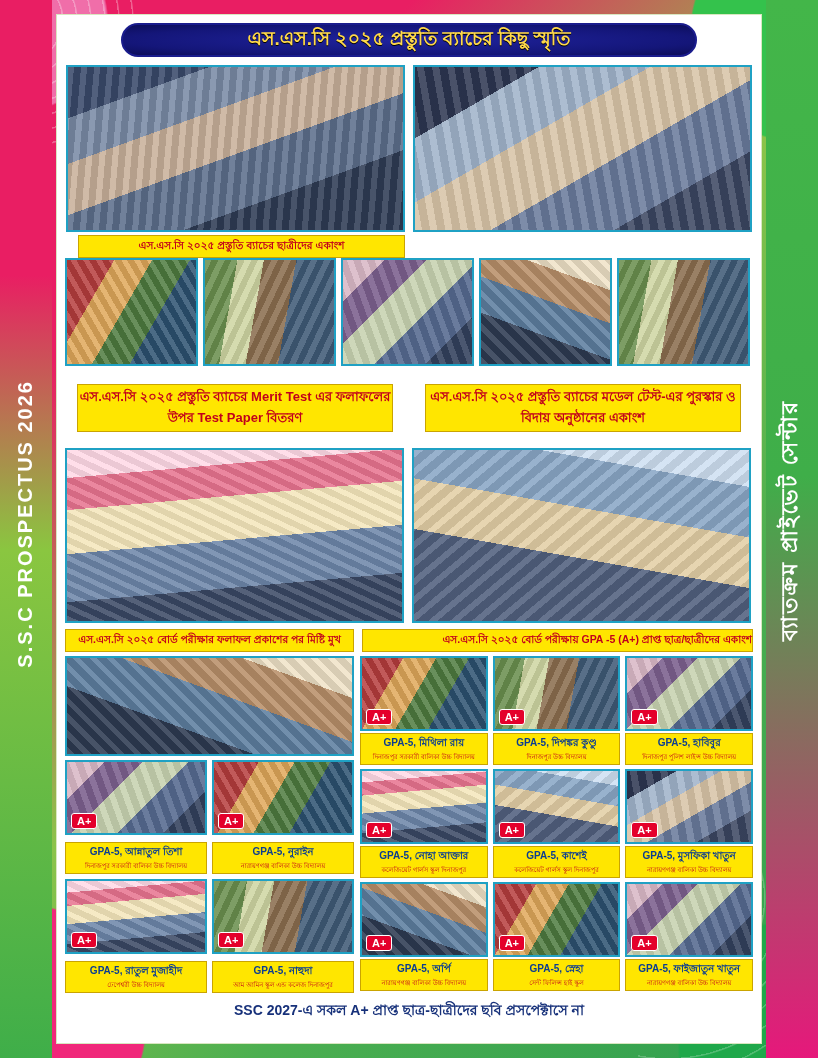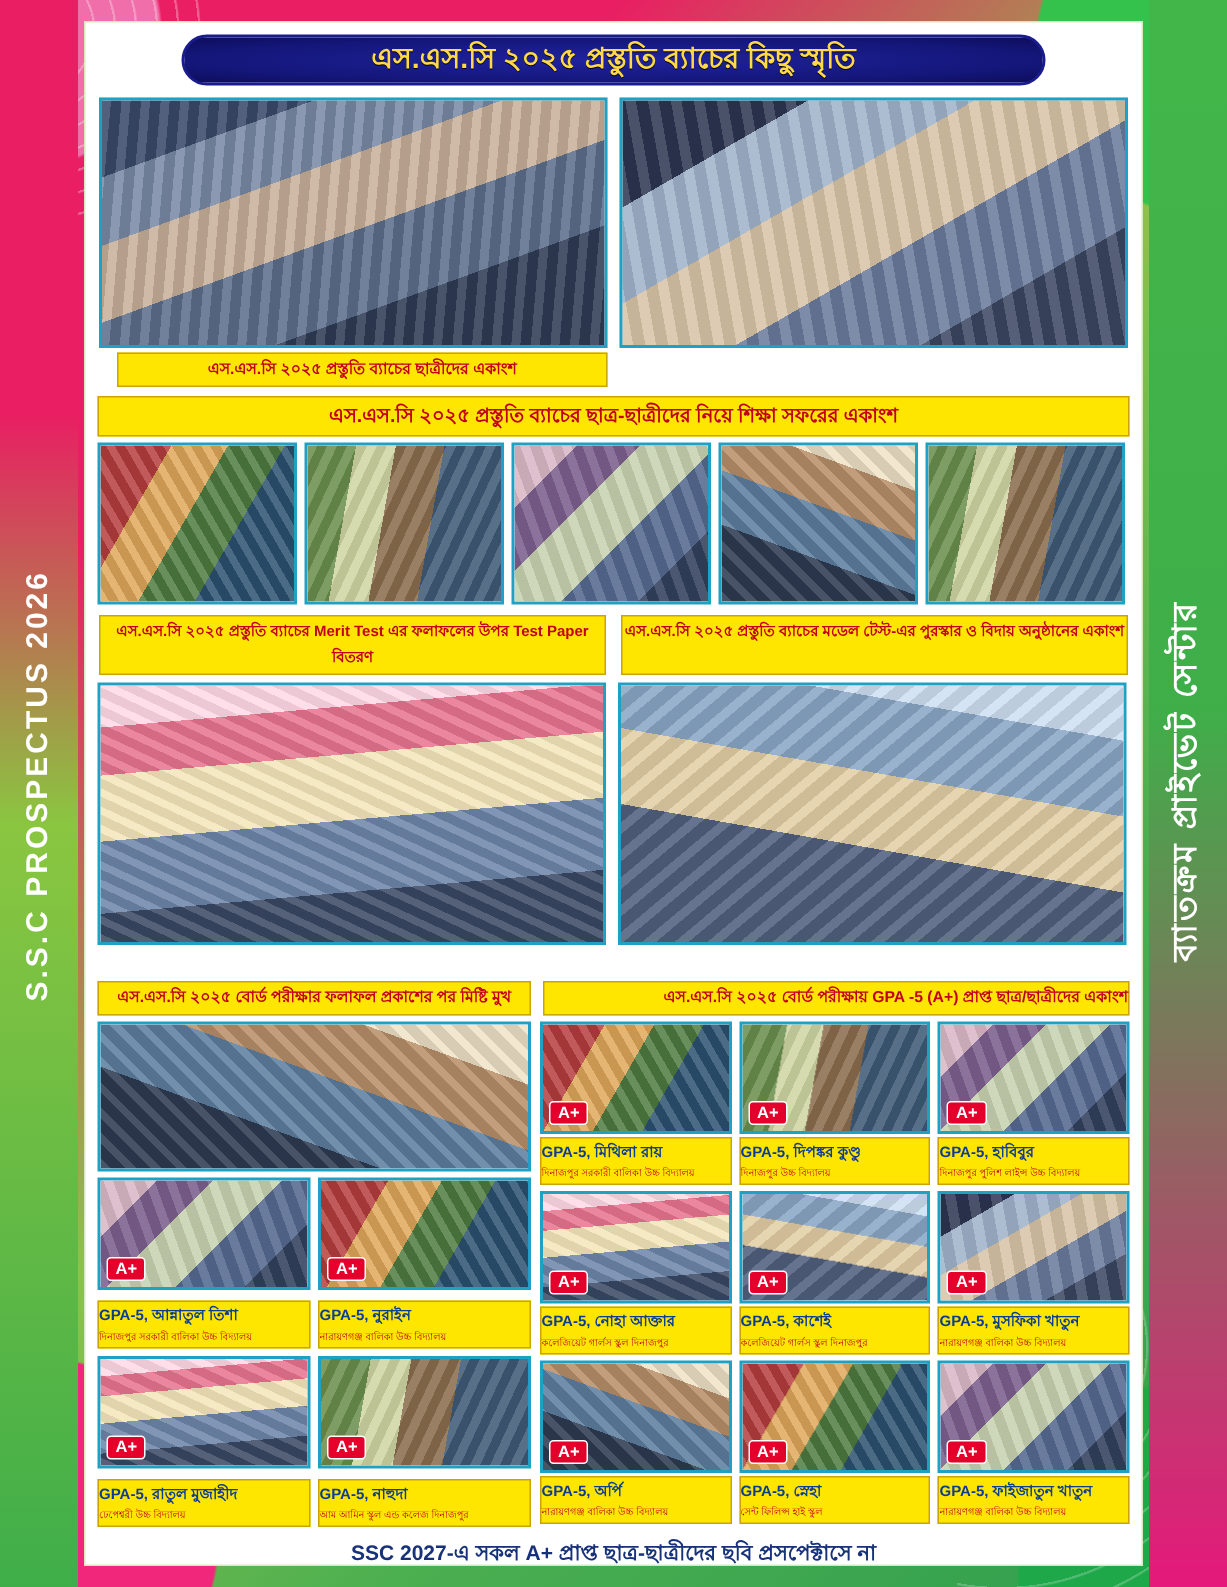--- a/index.html
+++ b/index.html
@@ -110,26 +110,26 @@
     color:#c2001b;
     font-weight:bold; font-size:13px;
     text-align:center; padding:2px 0;
     width:100%;
   }
 
   .row-five{ display:flex; gap:5px; }
   .ph-five{ width:133px; height:108px; border:2px solid #1fa1c4; overflow:hidden; }
 
   .two-cap-row{ display:flex; gap:8px; margin-top:6px; }
-  .two-cap-row .cap-yellow{ margin:1px; flex:1; font-size:10px; }
+  .two-cap-row .cap-yellow{ margin:12px; flex:1; font-size:13px; }
 
   .row-two-mid{ display:flex; gap:8px; margin-top:4px; }
   .ph-mid{ width:339px; height:175px; border:2px solid #1fa1c4; overflow:hidden; }
 
-  .row-cap2{ display:flex; gap:8px; margin-top:24px; }
+  .row-cap2{ display:flex; gap:8px; margin-top:6px; }
   .row-cap2 .cap-yellow{ margin:0; }
   .cap-left{ width:289px; }
   .cap-right{ flex:1;text-align:right; }
 
   .bottom-wrap{ display:flex; gap:6px; margin-top:4px; }
   .bl{ width:289px; }
   .br{ flex:1; }
 
   .ph-bigleft{ width:289px; height:100px; border:2px solid #1fa1c4; overflow:hidden; }
 
@@ -137,21 +137,21 @@
   .gcell{ }
   .ph-small{ width:100%; height:75px; border:2px solid #1fa1c4; overflow:hidden; position:relative; }
   .aplus{
     position:absolute; left:4px; bottom:4px;
     background:#e4002b; color:#fff; font-weight:bold;
     font-size:11px; padding:1px 5px; border-radius:3px;
     border:1px solid #fff;
   }
   .name-cap{
     background:#ffe600; border:1px solid #caa400;
-    padding:1px 0; margin-top:2px;
+    text-align:center; padding:1px 0; margin-top:2px;
   }
   .name-cap .nm{ display:block; color:#0b3d91; font-weight:bold; font-size:10px; }
   .name-cap .sch{ display:block; color:#c2001b; font-size:6.5px; }
 
   .leftgrid2{ display:grid; grid-template-columns:repeat(2,1fr); gap:5px; margin-top:4px;}
 
   .footer-note{
     margin-top:7px;
     text-align:center;
     color:#17317a;
@@ -216,21 +216,20 @@
         </div>
       <div class="cap-yellow cap-red">এস.এস.সি ২০২৫ প্রস্তুতি ব্যাচের  ছাত্রীদের একাংশ</div>
     </div>
     <div>
       <div class="photo-box ph-top">
           <div class="im b"></div>
         </div>
     </div>
   </div>
 
-  <div class="strip-title">এস.এস.সি ২০২৫ প্রস্তুতি ব্যাচের ছাত্র-ছাত্রীদের নিয়ে শিক্ষা সফরের একাংশ</div>
   <div class="row-five">
     <div class="ph-five">
         <div class="im c"></div>
       </div>
     <div class="ph-five">
         <div class="im d"></div>
       </div>
     <div class="ph-five">
         <div class="im e"></div>
       </div>

